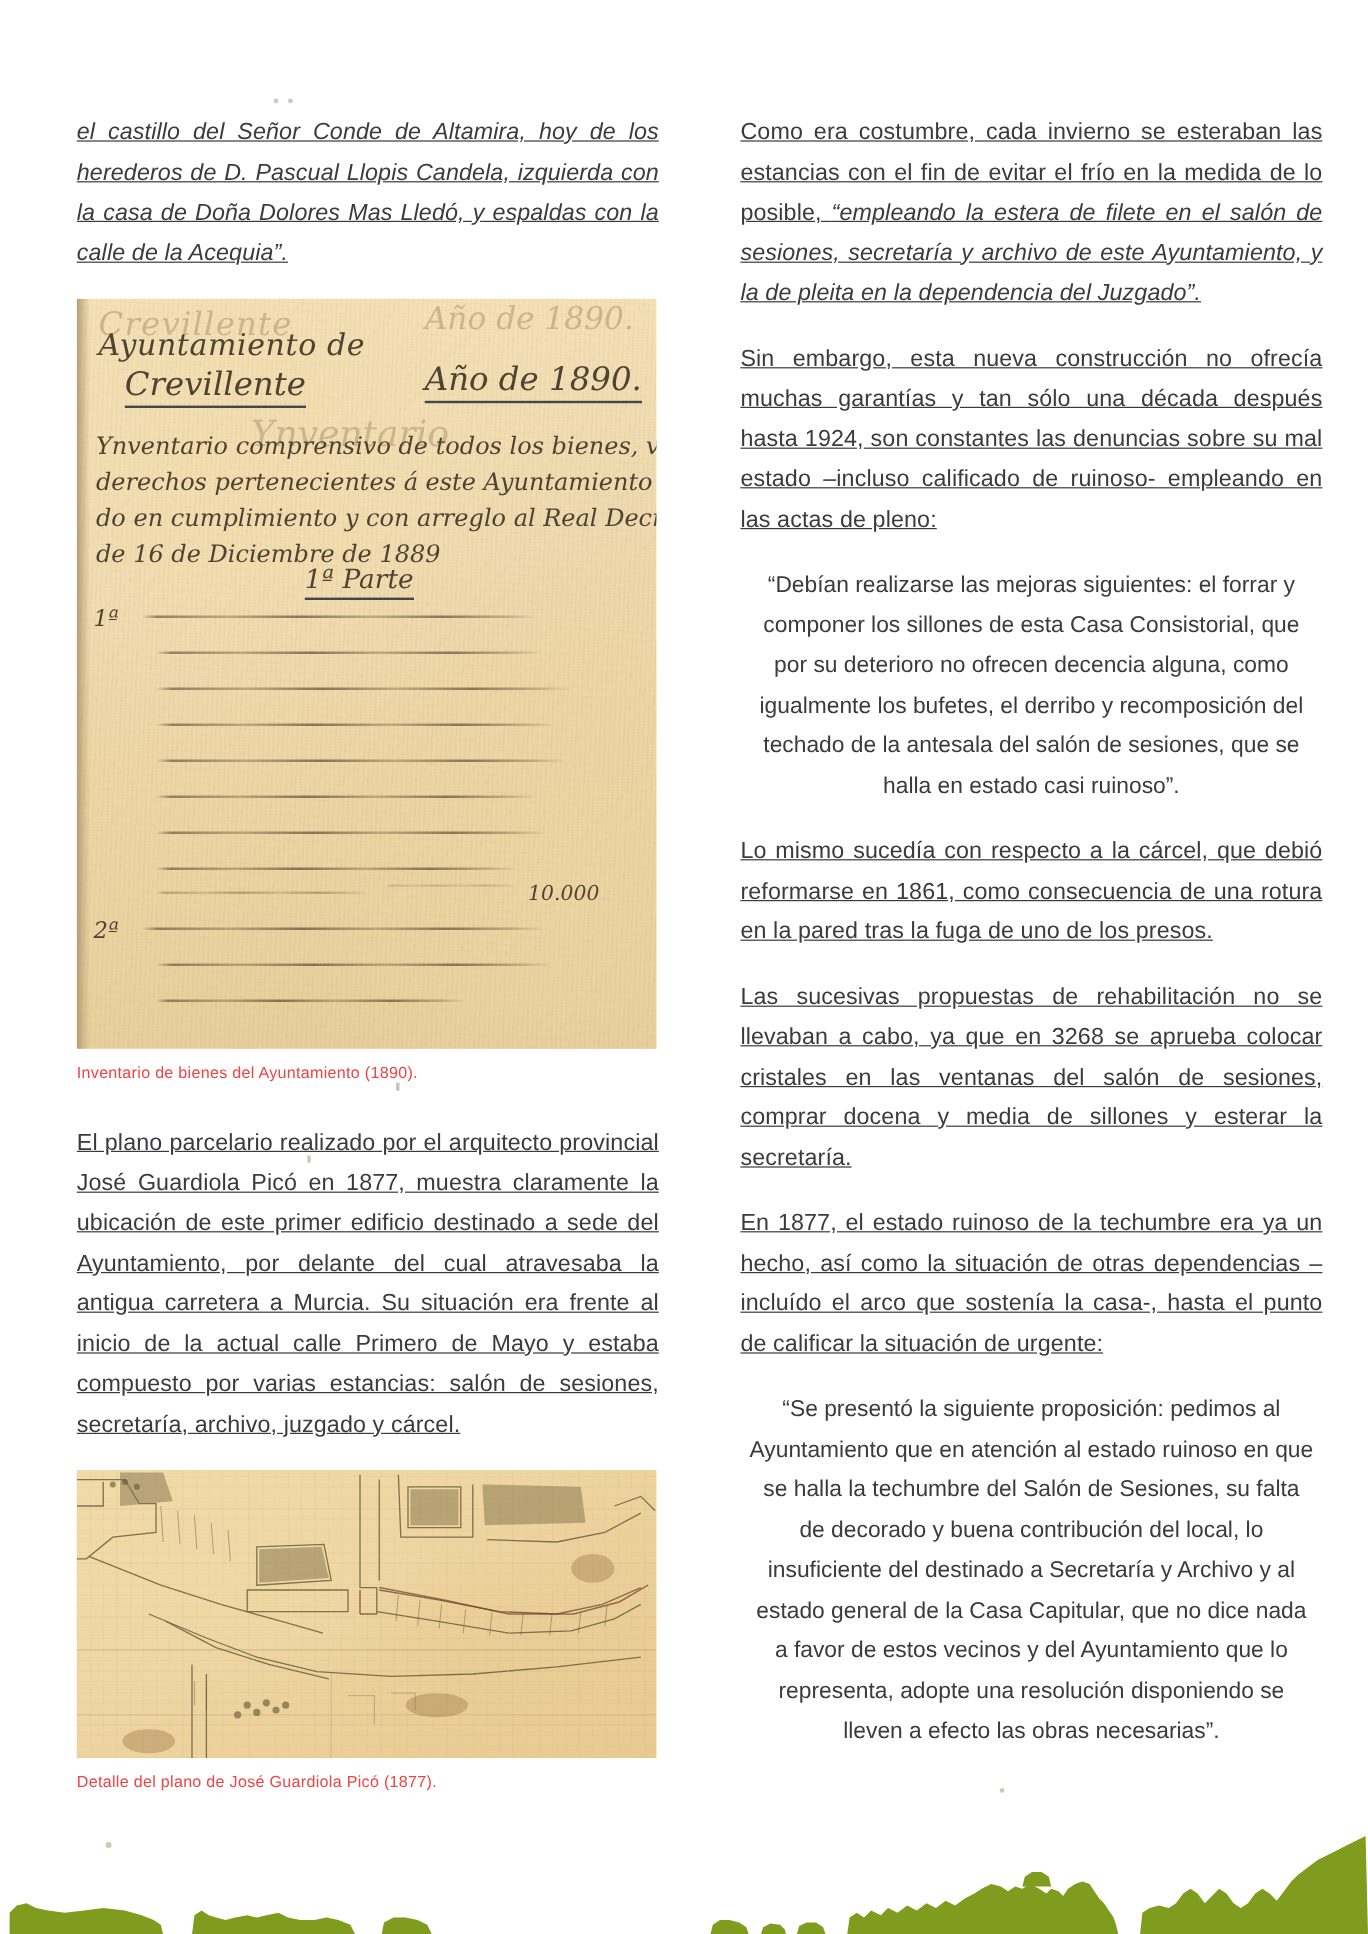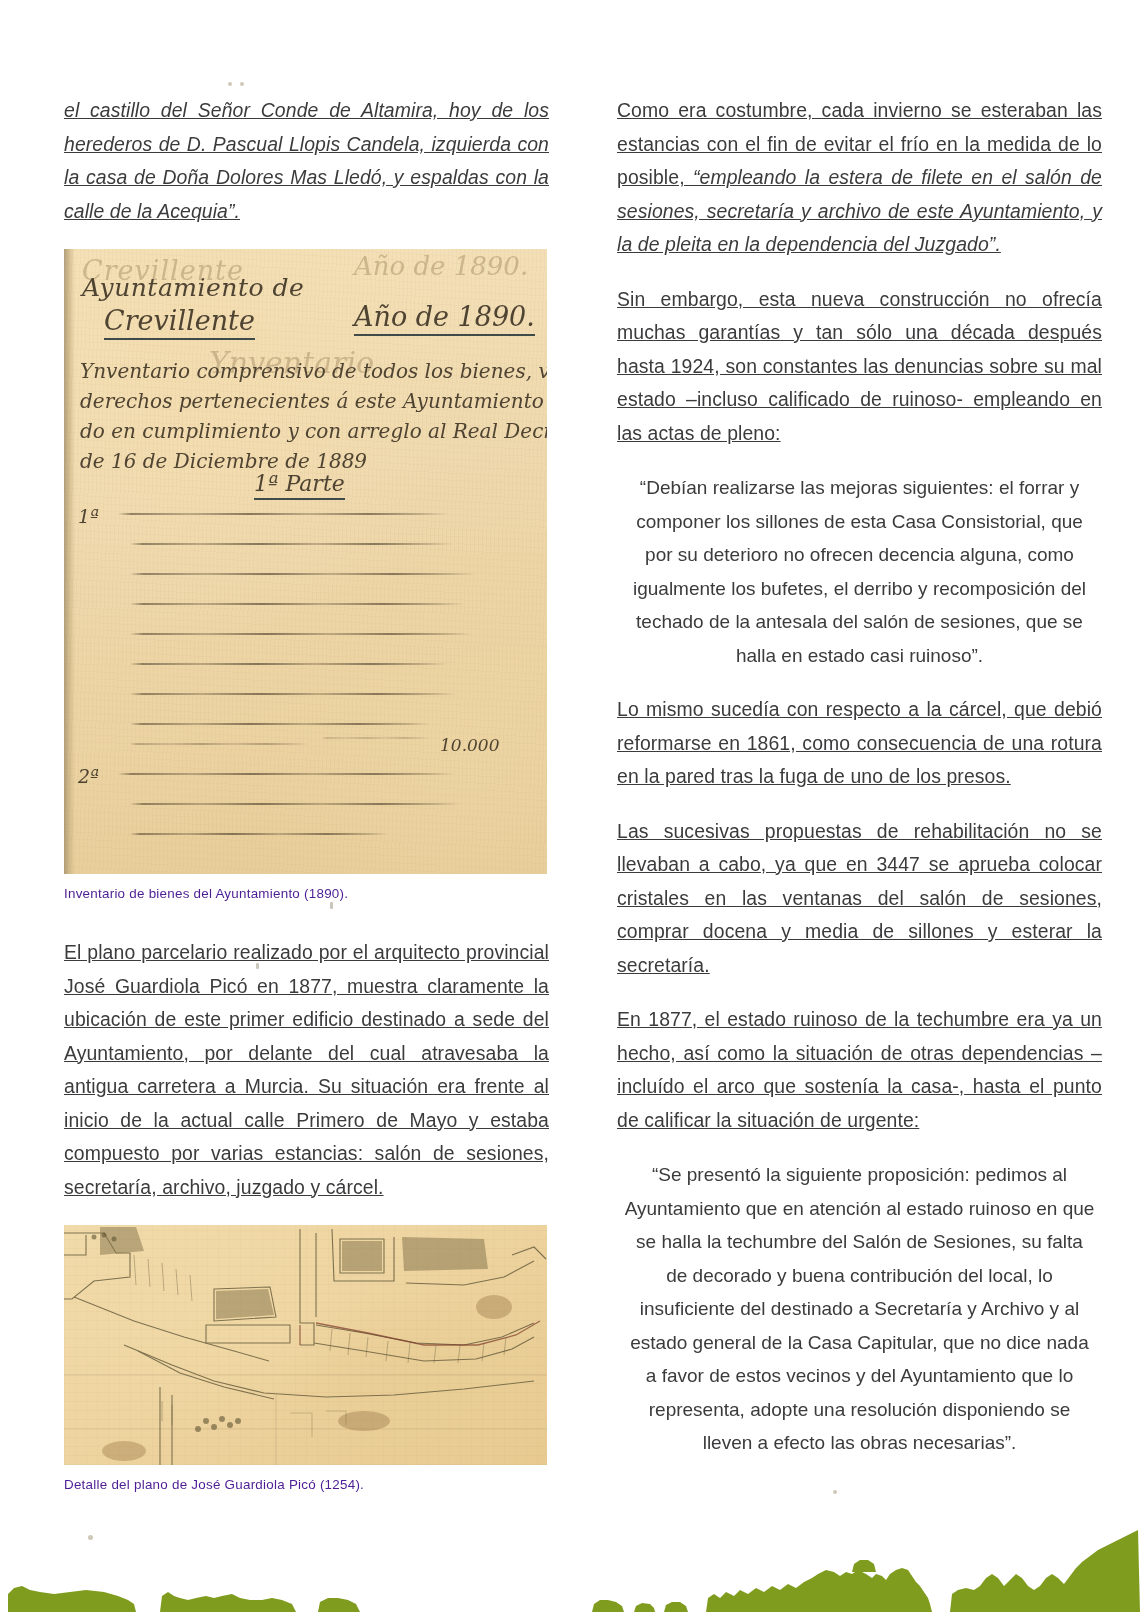--- a/index.html
+++ b/index.html
@@ -52,21 +52,21 @@
     text-align: center;
     color: #3b3b3d;
     padding: 0 6px;
   }
 
   
   .figure { margin: 0; }
   .fig-caption {
     font-size: 13.4px;
     line-height: 18px;
-    color: #4c1d95;
+    color: #ef4444;
     letter-spacing: 0.25px;
     margin-top: 11px;
   }
 
   
   .doc-img {
     position: relative;
     width: 483px;
     height: 625px;
     overflow: hidden;
@@ -265,35 +265,35 @@
             <path d="M372,120 L370,138 M396,120 L394,138 M420,118 L418,136 M442,112 L440,130"></path>
             <path d="M98,176 L98,196 M108,180 L108,200"></path>
           </g>
           <g fill="#8b6a3a" opacity="0.35">
             <ellipse cx="300" cy="196" rx="26" ry="10"></ellipse>
             <ellipse cx="430" cy="82" rx="18" ry="12"></ellipse>
             <ellipse cx="60" cy="226" rx="22" ry="10"></ellipse>
           </g>
         </svg>
       </div>
-      <figcaption class="fig-caption">Detalle del plano de José Guardiola Picó (1254).</figcaption>
+      <figcaption class="fig-caption">Detalle del plano de José Guardiola Picó (1877).</figcaption>
     </figure>
   </div>
 
   <div class="col col-right">
 
     <p class="body"><span>Como era costumbre, cada invierno se esteraban las estancias con el fin de evitar el frío en la medida de lo posible, </span><span class="it">“empleando la estera de filete en el salón de sesiones, secretaría y archivo de este Ayuntamiento, y la de pleita en la dependencia del Juzgado”.</span></p>
 
     <p class="body">Sin embargo, esta nueva construcción no ofrecía muchas garantías y tan sólo una década después hasta 1924, son constantes las denuncias sobre su mal estado –incluso calificado de ruinoso- empleando en las actas de pleno:</p>
 
     <p class="quote">“Debían realizarse las mejoras siguientes: el forrar y componer los sillones de esta Casa Consistorial, que por su deterioro no ofrecen decencia alguna, como igualmente los bufetes, el derribo y recomposición del techado de la antesala del salón de sesiones, que se halla en estado casi ruinoso”.</p>
 
     <p class="body">Lo mismo sucedía con respecto a la cárcel, que debió reformarse en 1861, como consecuencia de una rotura en la pared tras la fuga de uno de los presos.</p>
 
-    <p class="body">Las sucesivas propuestas de rehabilitación no se llevaban a cabo, ya que en 3447 se aprueba colocar cristales en las ventanas del salón de sesiones, comprar docena y media de sillones y esterar la secretaría.</p>
+    <p class="body">Las sucesivas propuestas de rehabilitación no se llevaban a cabo, ya que en 3268 se aprueba colocar cristales en las ventanas del salón de sesiones, comprar docena y media de sillones y esterar la secretaría.</p>
 
     <p class="body">En 1877, el estado ruinoso de la techumbre era ya un hecho, así como la situación de otras dependencias –incluído el arco que sostenía la casa-, hasta el punto de calificar la situación de urgente:</p>
 
     <p class="quote last">“Se presentó la siguiente proposición: pedimos al Ayuntamiento que en atención al estado ruinoso en que se halla la techumbre del Salón de Sesiones, su falta de decorado y buena contribución del local, lo insuficiente del destinado a Secretaría y Archivo y al estado general de la Casa Capitular, que no dice nada a favor de estos vecinos y del Ayuntamiento que lo representa, adopte una resolución disponiendo se lleven a efecto las obras necesarias”.</p>
   </div>
 
   <div class="footer-deco">
     <svg width="1140" height="96" viewBox="0 0 1140 96" preserveAspectRatio="none">
       <g fill="#7f9c1f">
         <path d="M8,96 L8,78 L14,72 L22,70 L30,74 L40,76 L54,78 L70,76 L86,74 L104,76 L118,80 L128,84 L134,88 L136,96 Z"></path>

